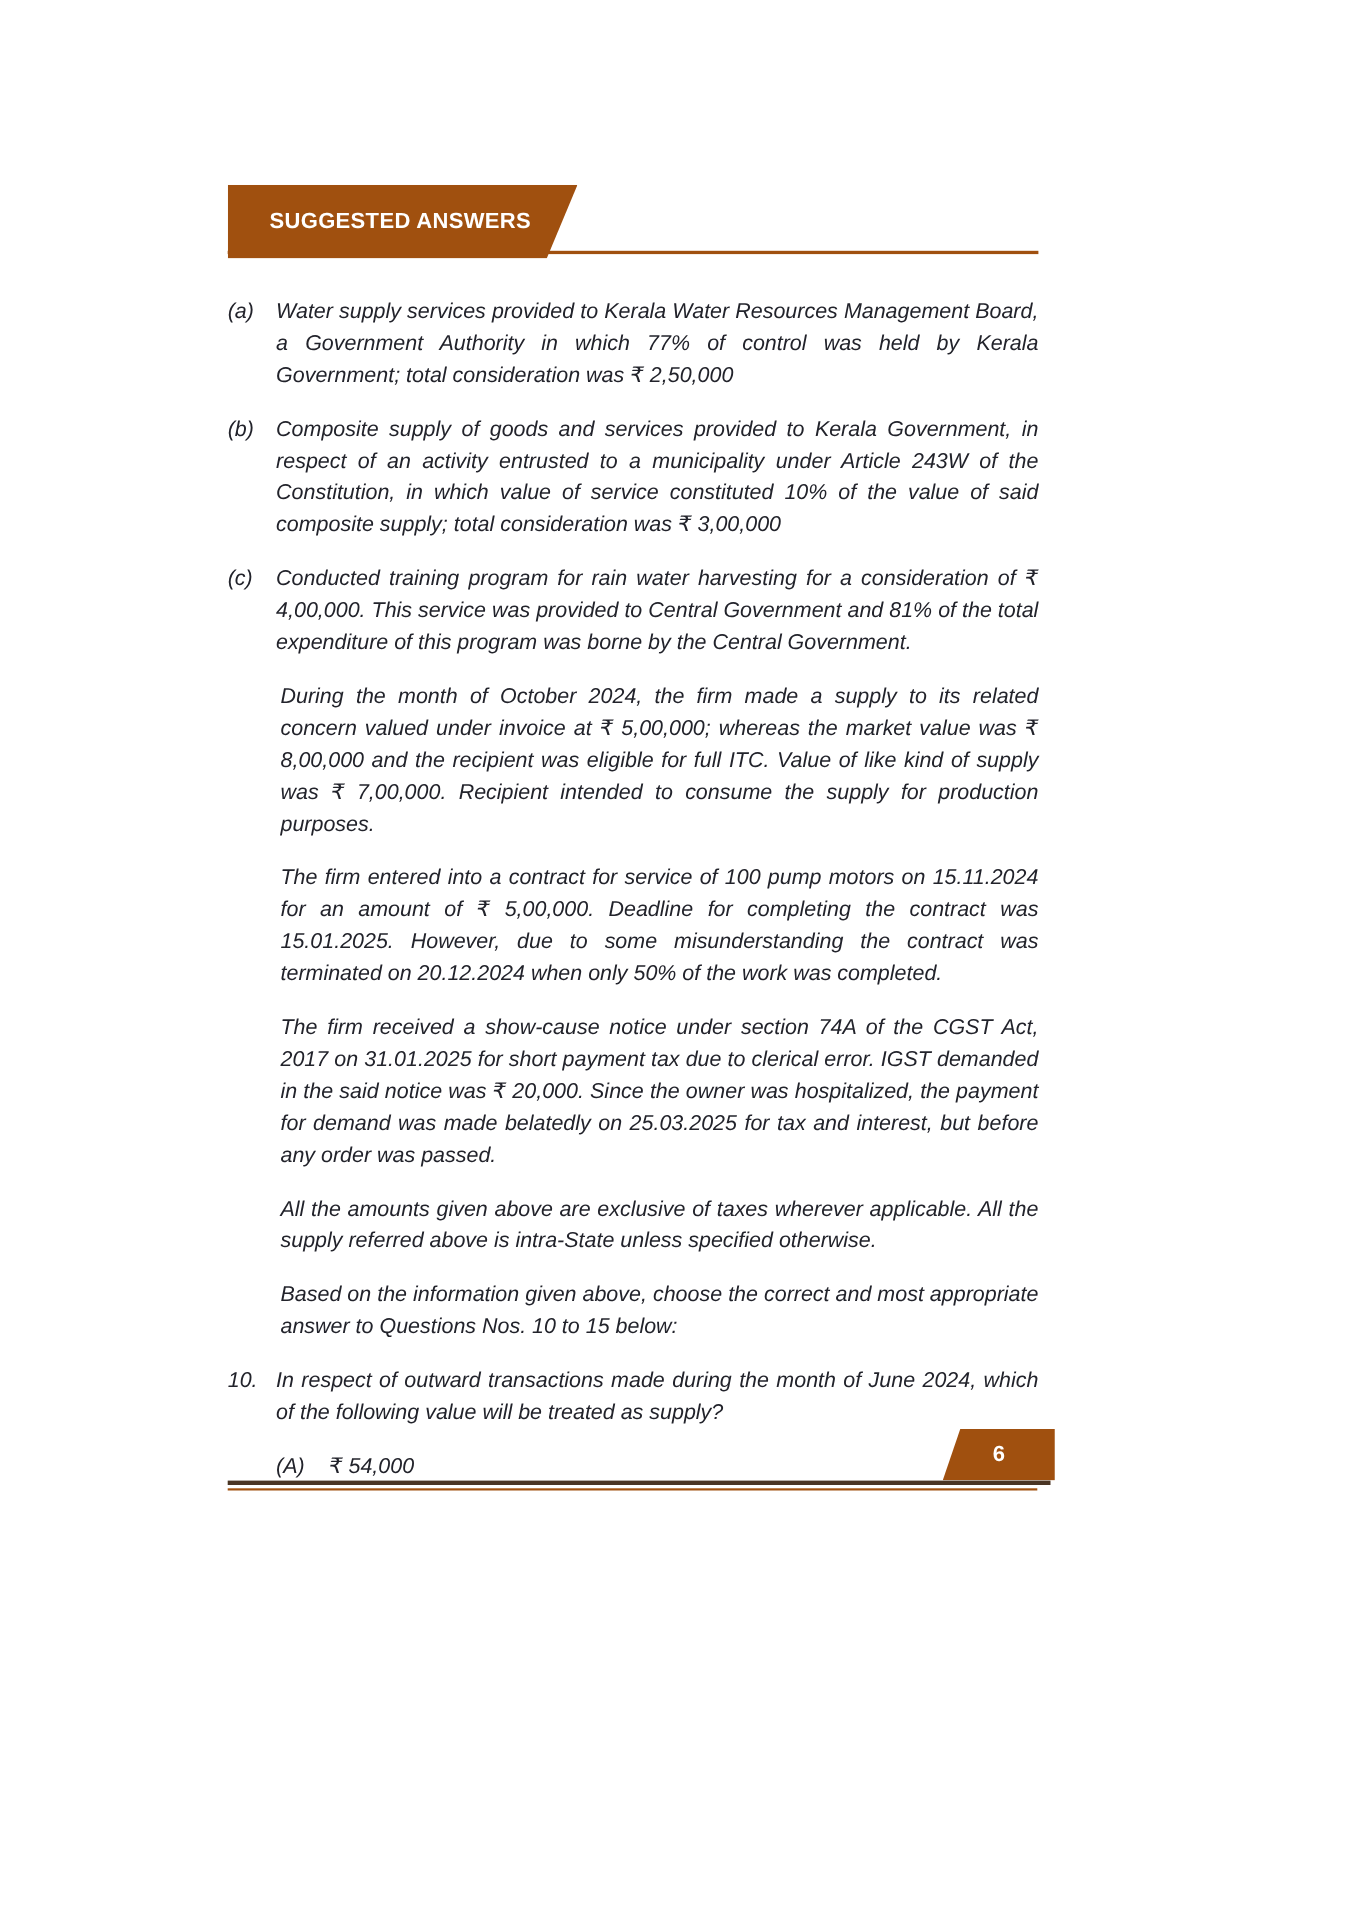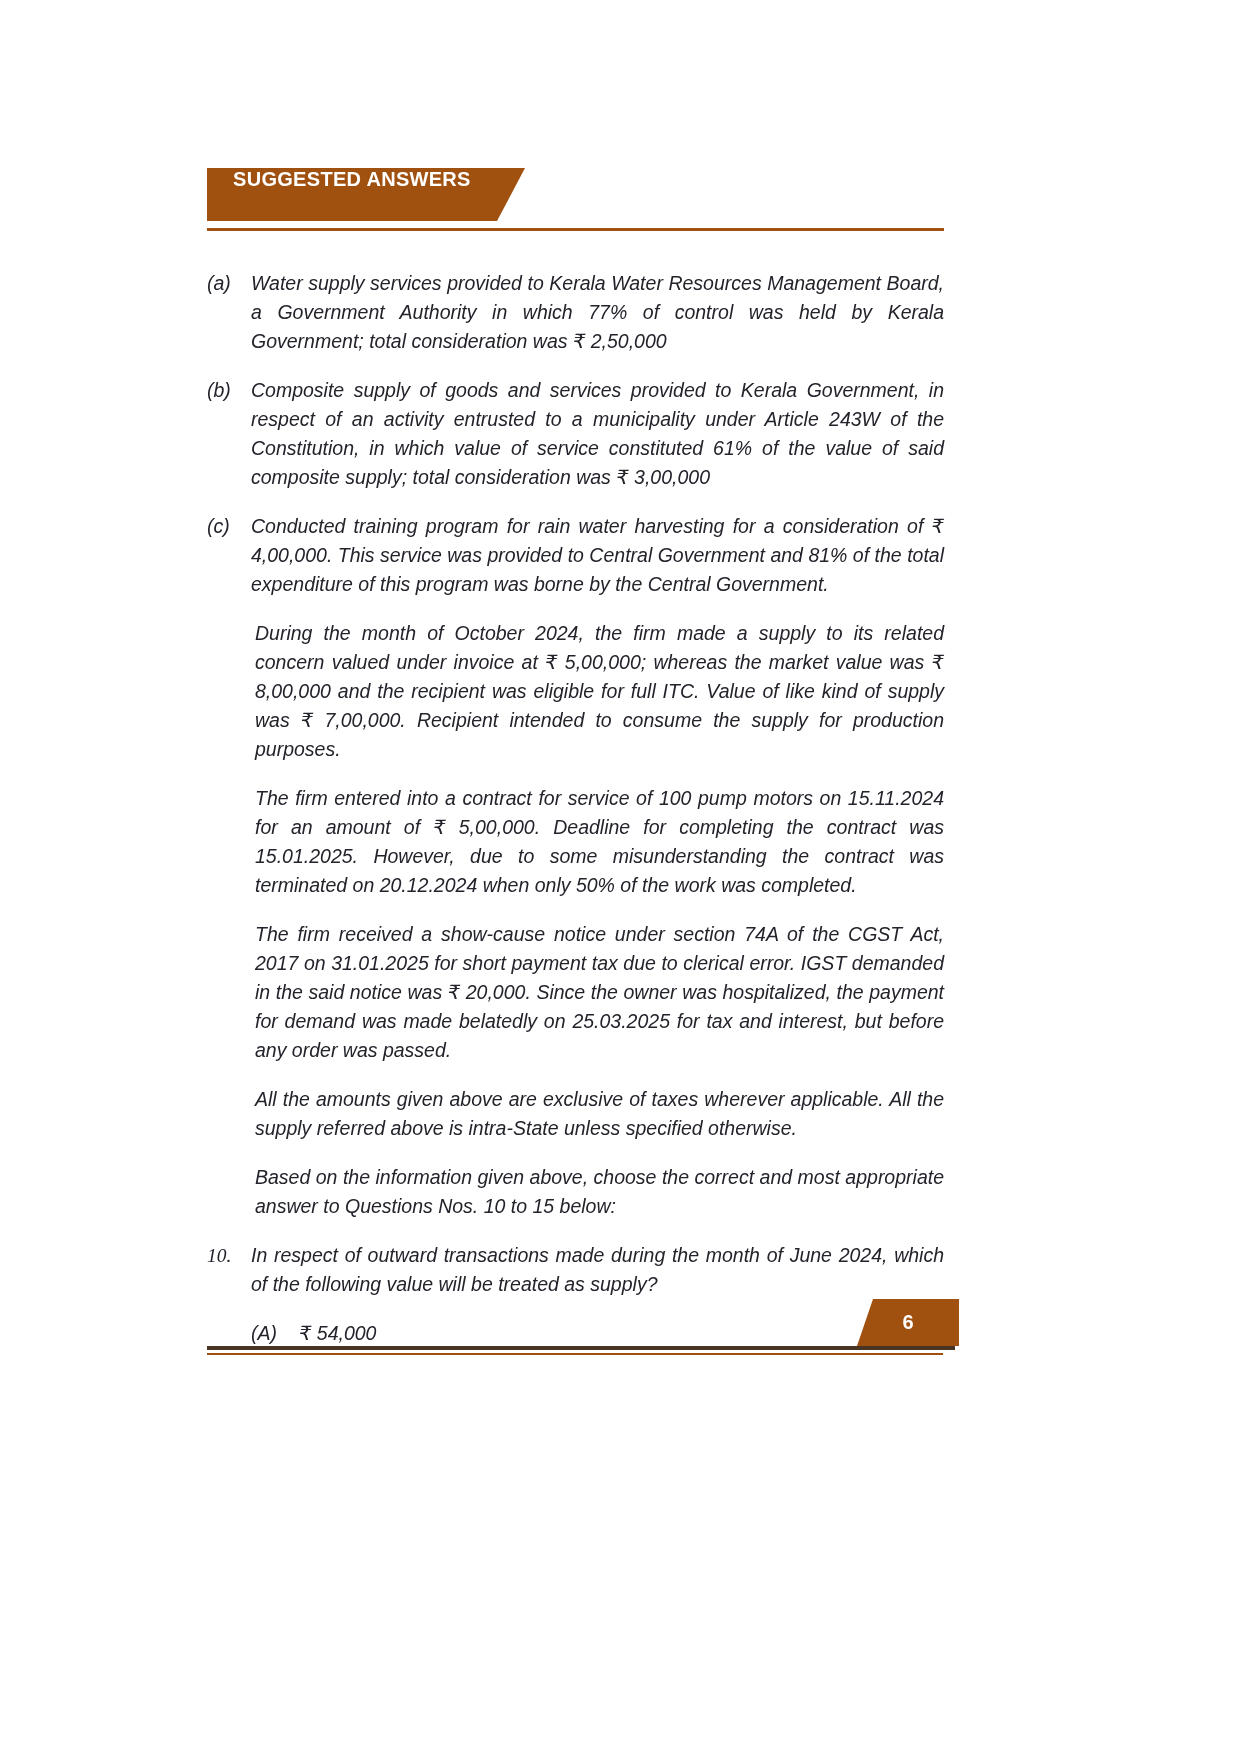--- a/index.html
+++ b/index.html
@@ -26,27 +26,27 @@
   .header {
     position: relative;
     height: 63px;
     border-bottom: 3px solid var(--accent);
     margin-bottom: 38px;
   }
   .header-banner {
     position: absolute;
     left: 0;
     top: 0;
-    height: 53px;
+    height: 67px;
     width: 318px;
     background: var(--accent);
     clip-path: polygon(0 0, 100% 0, calc(100% - 28px) 100%, 0 100%);
     display: flex;
-    align-items: flex-start;
-    padding-left: 26px;
+    align-items: center;
+    padding-left: 38px;
   }
   .header-banner-label {
     color: #ffffff;
     font-weight: bold;
     font-size: 20px;
     letter-spacing: 0.3px;
   }
   .header-title {
     position: absolute;
     right: 0;
@@ -80,21 +80,20 @@
   .para {
     margin-bottom: 20px;
     margin-left: 48px;
   }
   .question {
     display: flex;
     margin-bottom: 20px;
   }
   .question-number {
     flex: 0 0 44px;
-    font-family: Liberation Serif, serif;
   }
   .question-text {
     flex: 1;
     text-align: justify;
   }
   .option-row {
     display: flex;
     margin-left: 44px;
     margin-bottom: 20px;
   }
@@ -162,21 +161,21 @@
 
     <div class="doc-body">
 
       <div class="list-item">
         <span class="list-label">(a)</span>
         <span class="list-text">Water supply services provided to Kerala Water Resources Management Board, a Government Authority in which 77% of control was held by Kerala Government; total consideration was ₹ 2,50,000</span>
       </div>
 
       <div class="list-item">
         <span class="list-label">(b)</span>
-        <span class="list-text">Composite supply of goods and services provided to Kerala Government, in respect of an activity entrusted to a municipality under Article 243W of the Constitution, in which value of service constituted 61% of the value of said composite supply; total consideration was ₹ 3,00,000</span>
+        <span class="list-text">Composite supply of goods and services provided to Kerala Government, in respect of an activity entrusted to a municipality under Article 243W of the Constitution, in which value of service constituted 10% of the value of said composite supply; total consideration was ₹ 3,00,000</span>
       </div>
 
       <div class="list-item">
         <span class="list-label">(c)</span>
         <span class="list-text">Conducted training program for rain water harvesting for a consideration of ₹ 4,00,000. This service was provided to Central Government and 81% of the total expenditure of this program was borne by the Central Government.</span>
       </div>
 
       <p class="para">During the month of October 2024, the firm made a supply to its related concern valued under invoice at ₹ 5,00,000; whereas the market value was ₹ 8,00,000 and the recipient was eligible for full ITC. Value of like kind of supply was ₹ 7,00,000. Recipient intended to consume the supply for production purposes.</p>
 
       <p class="para">The firm entered into a contract for service of 100 pump motors on 15.11.2024 for an amount of ₹ 5,00,000. Deadline for completing the contract was 15.01.2025. However, due to some misunderstanding the contract was terminated on 20.12.2024 when only 50% of the work was completed.</p>

